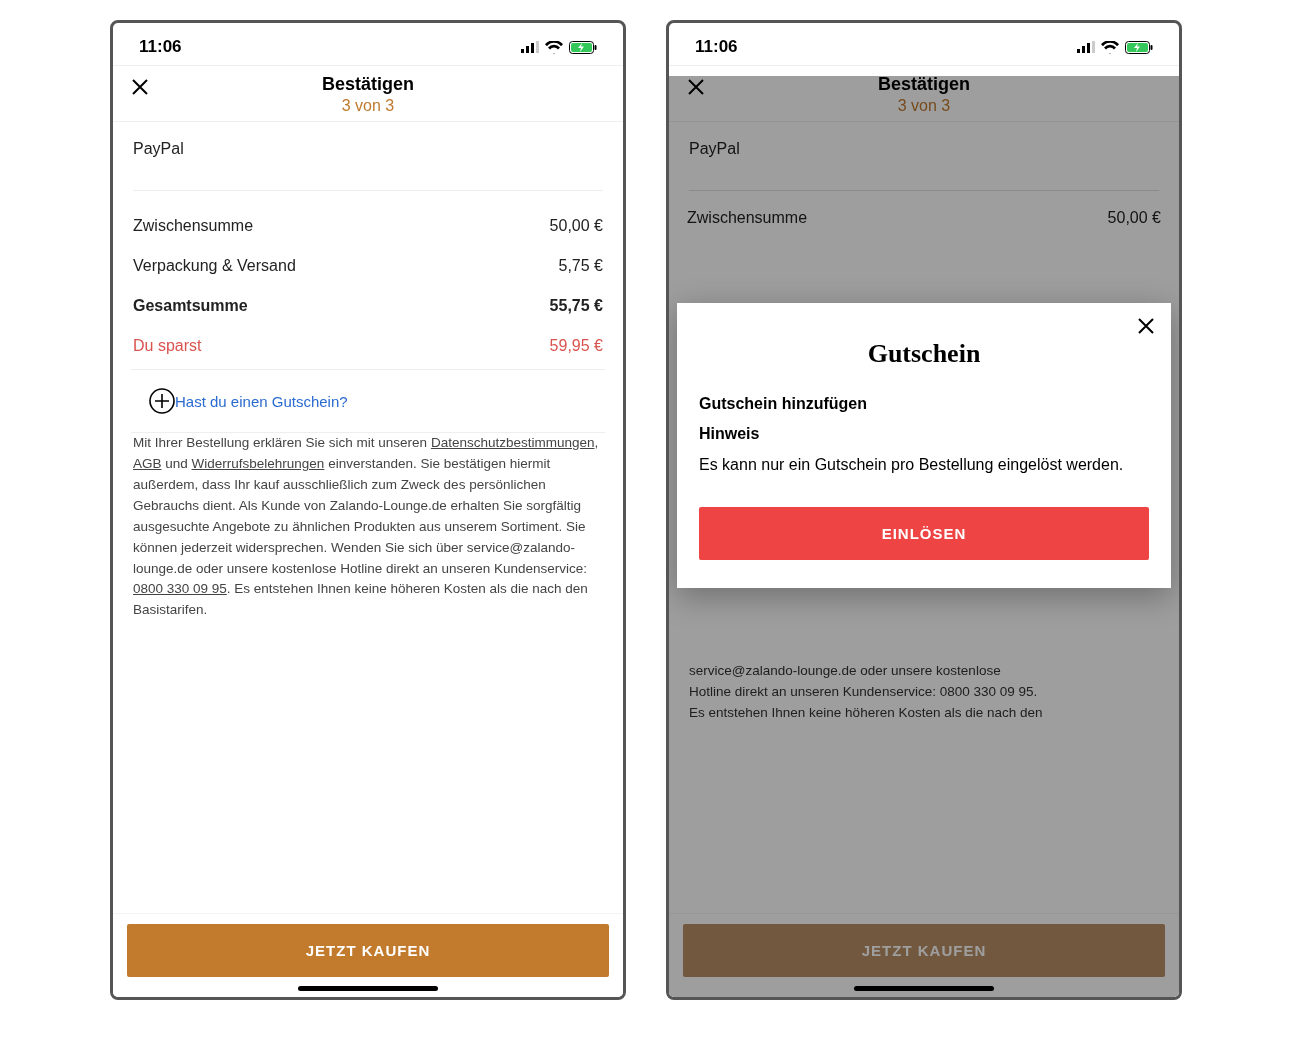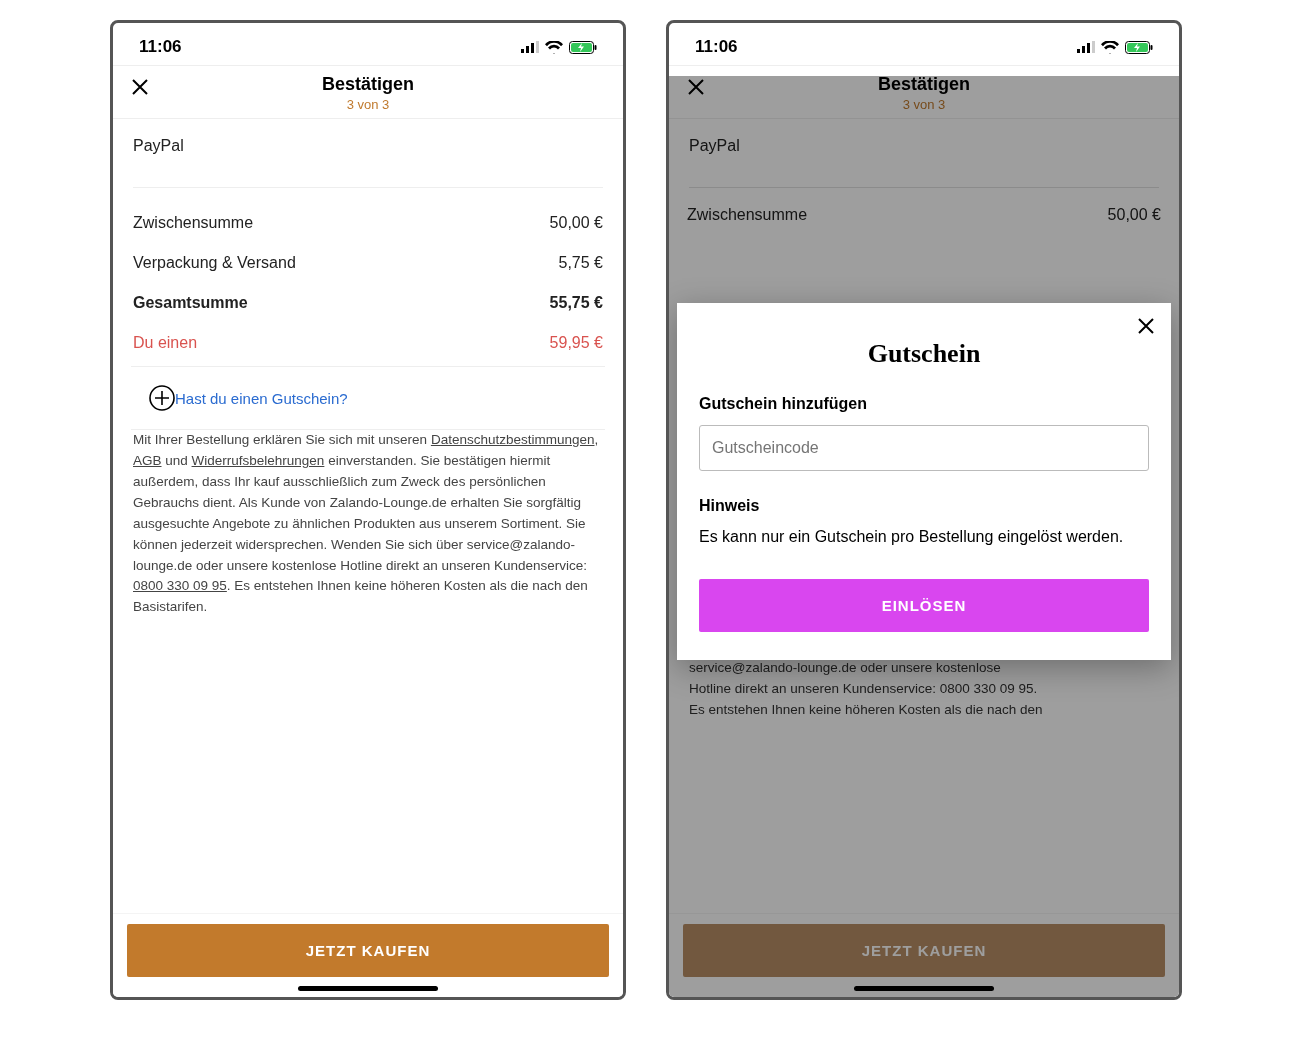--- a/index.html
+++ b/index.html
@@ -45,21 +45,21 @@
   .navbar .close {
     position: absolute;
     left: 18px;
     top: 12px;
     cursor: pointer;
   }
   .nav-title {
     text-align: center;
   }
   .nav-title .t1 { font-weight: 700; font-size: 18px; }
-  .nav-title .t2 { font-size: 13px; color: #c07a2e; margin-top: 2px; }
+  .nav-title .t2 { font-size: 16px; color: #c07a2e; margin-top: 2px; }
   .content {
     flex: 1;
     overflow: hidden;
     padding: 0 18px;
     font-size: 15px;
     color: #222;
     position: relative;
   }
   .payment-row {
     padding: 18px 0 32px 0;
@@ -180,21 +180,21 @@
     font-weight: 700;
     font-size: 16px;
     margin-bottom: 10px;
   }
   .modal .mnote {
     font-size: 16px;
     line-height: 1.5;
     margin-bottom: 30px;
   }
   .modal .mbtn {
-    background: #d946ef;
+    background: #ef4444;
     color: #fff;
     text-align: center;
     padding: 18px 0;
     font-weight: 700;
     letter-spacing: 1px;
     font-size: 15px;
     border-radius: 2px;
     cursor: pointer;
   }
   .p2 .buy-btn { background: #b98f66; }
@@ -252,21 +252,21 @@
       </div>
       <div class="line">
         <span>Verpackung &amp; Versand</span>
         <span>5,75 €</span>
       </div>
       <div class="line bold">
         <span>Gesamtsumme</span>
         <span>55,75 €</span>
       </div>
       <div class="line red">
-        <span>Du einen</span>
+        <span>Du sparst</span>
         <span>59,95 €</span>
       </div>
     </div>
 
     <div class="voucher-row">
       <span class="plus">
         <svg width="26" height="26" viewBox="0 0 26 26">
             <circle cx="13" cy="13" r="12" fill="none" stroke="#000" stroke-width="1.6"></circle>
             <path d="M13 6 V20 M6 13 H20" stroke="#000" stroke-width="1.6"></path>
           </svg>
@@ -345,20 +345,19 @@
   <div class="overlay-dim"></div>
 
   <div class="modal">
     <span class="mclose">
       <svg width="18" height="18" viewBox="0 0 18 18">
           <path d="M2 2 L16 16 M16 2 L2 16" stroke="#000" stroke-width="2"></path>
         </svg>
     </span>
     <div class="mtitle">Gutschein</div>
     <div class="mlabel">Gutschein hinzufügen</div>
-    <input type="text" placeholder="Gutscheincode" style="">
     <div class="mnote-h">Hinweis</div>
     <div class="mnote">Es kann nur ein Gutschein pro Bestellung eingelöst werden.</div>
     <div class="mbtn">EINLÖSEN</div>
   </div>
 
   <div class="home-ind"></div>
 </div>
 
 </body></html>

